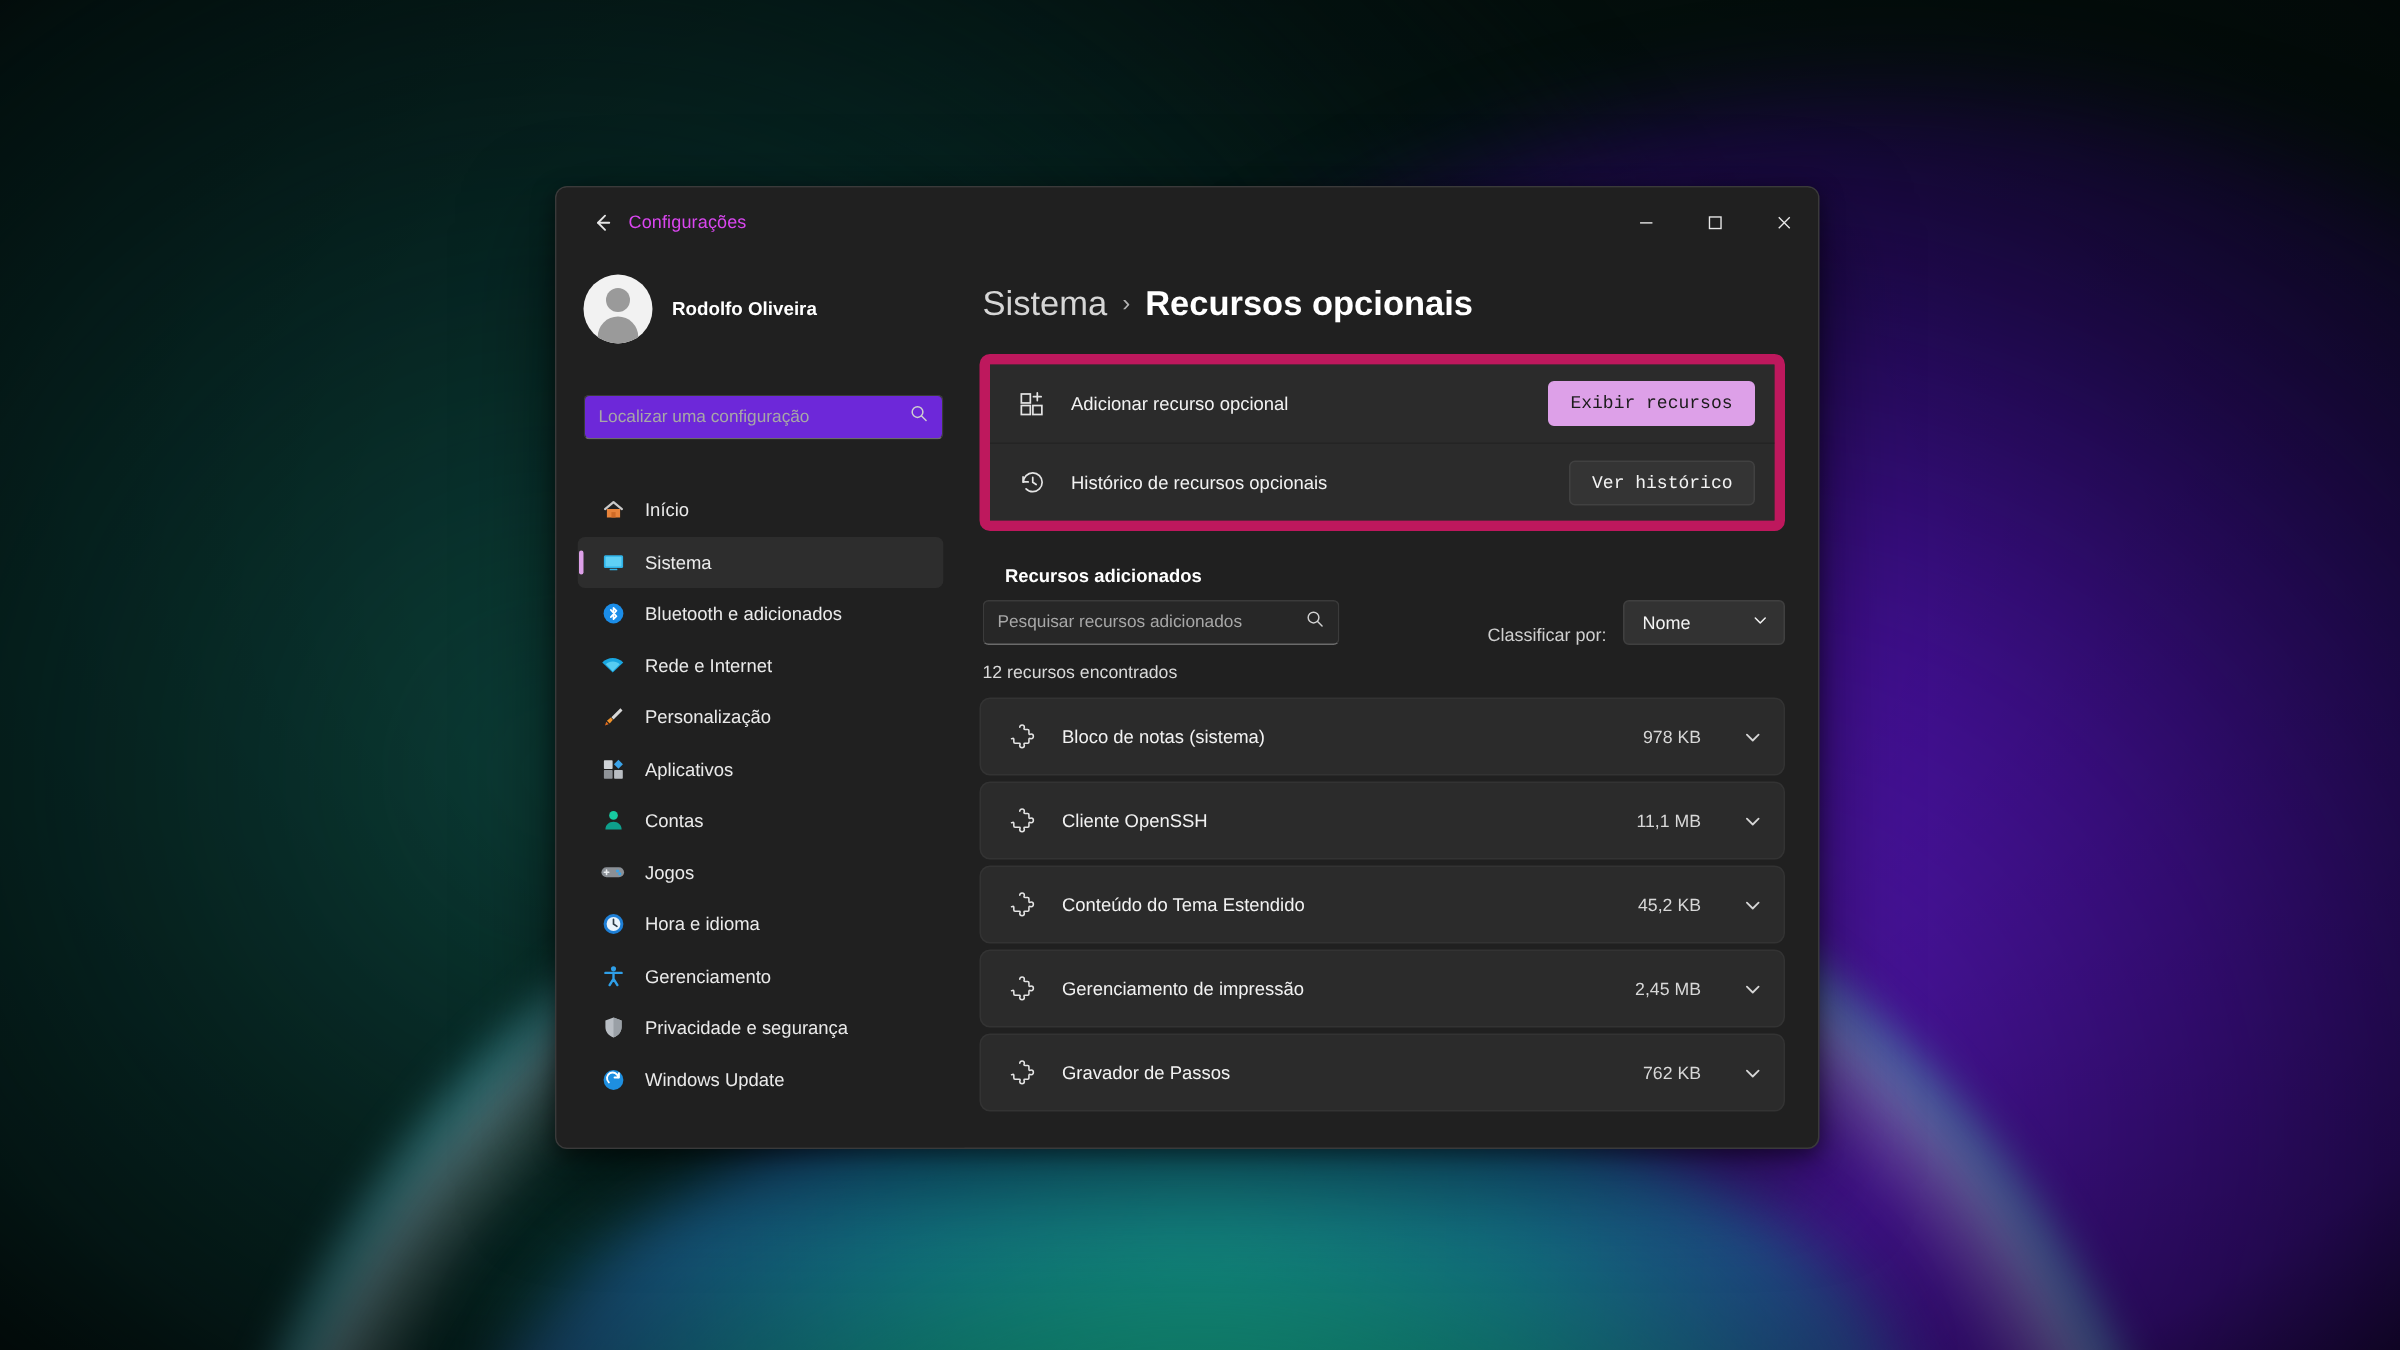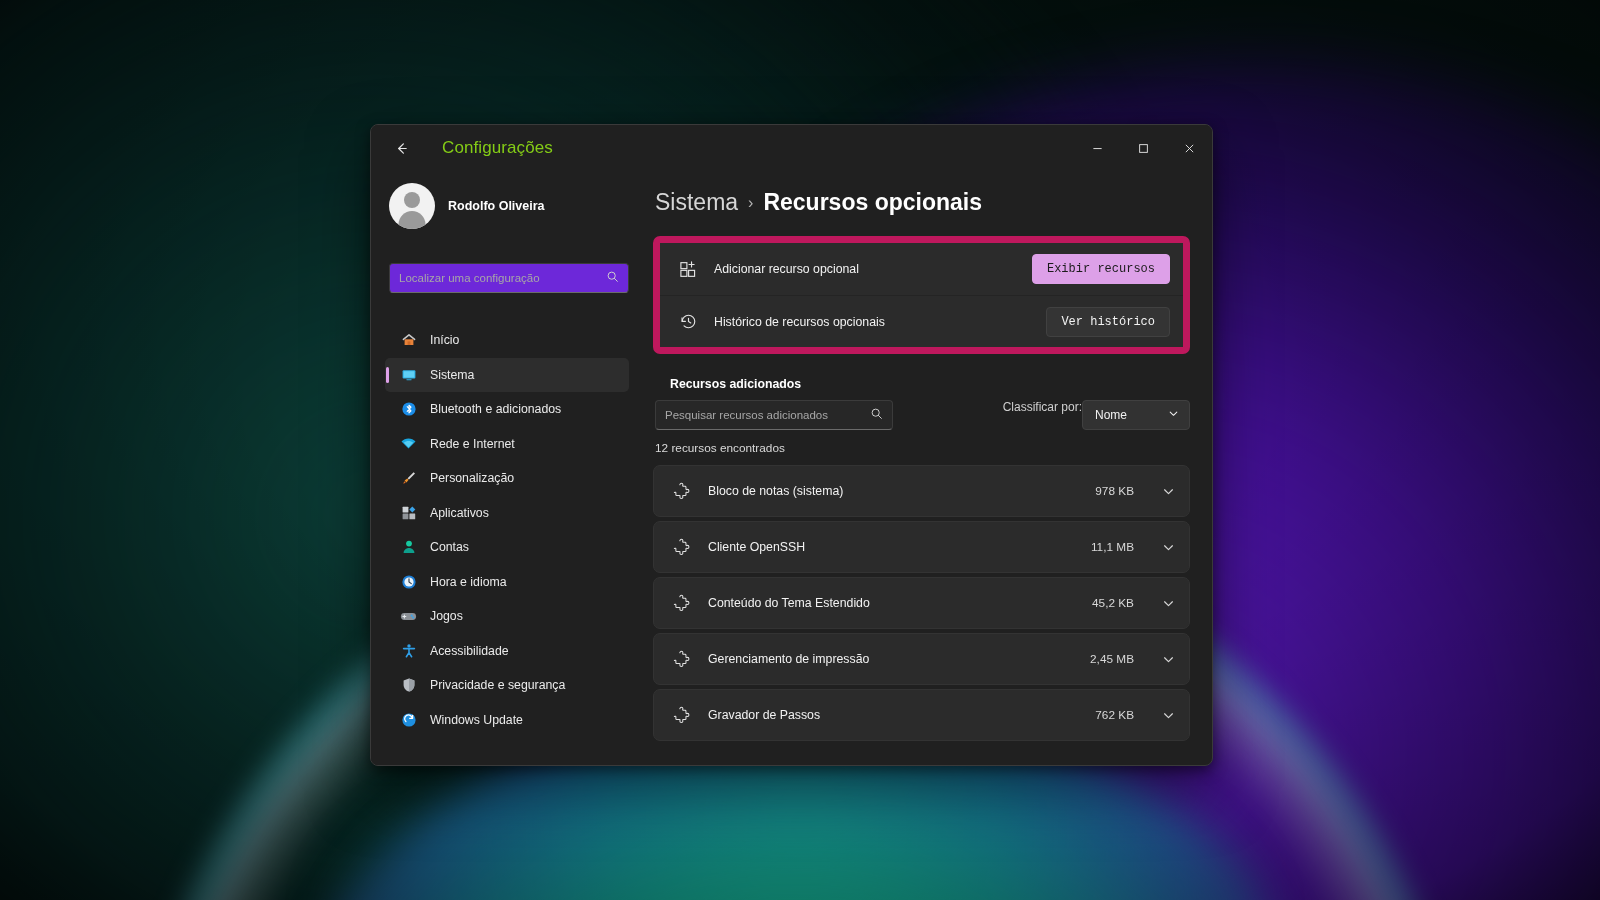--- a/index.html
+++ b/index.html
@@ -144,23 +144,23 @@
     padding-left: 8px;
   }
   .back-btn {
     width: 36px; height: 32px;
     display: flex; align-items: center; justify-content: center;
     border-radius: 5px;
     color: #e6e6e6;
     margin-left: 4px;
   }
   .title-text {
-    font-size: 17px;
-    color: #84cc16;
-    margin-left: 23px;
+    font-size: 12px;
+    color: #d946ef;
+    margin-left: 0;
     letter-spacing: .1px;
   }
   .win-controls { margin-left: auto; display: flex; height: 46px; }
   .win-btn {
     width: 46px; height: 46px;
     display: flex; align-items: center; justify-content: center;
     color: #e8e8e8;
   }
 
   
@@ -317,21 +317,21 @@
     display: flex; align-items: center;
     padding: 0 9px;
   }
   .feat-search input {
     flex: 1 1 auto; background: transparent; border: none; outline: none;
     color: #c8c8c8; font-size: 11.5px;
     font-family: "Liberation Sans", sans-serif;
   }
   .feat-search input::placeholder { color: #a7a7a7; }
 
-  .sort-wrap { margin-left: auto; display: flex; align-items: flex-start; gap: 0; }
+  .sort-wrap { margin-left: auto; display: flex; align-items: flex-end; gap: 11px; }
   .sort-label { font-size: 12px; color: #cfcfcf; }
   .sort-select {
     width: 108px; height: 30px;
     background: #323232;
     border: 1px solid #404040;
     border-radius: 4px;
     display: flex; align-items: center;
     justify-content: space-between;
     padding: 0 10px 0 12px;
     font-size: 12px; color: #f2f2f2;
@@ -492,50 +492,50 @@
               <svg width="16" height="16" viewBox="0 0 16 16" fill="none">
                 <circle cx="8" cy="4.6" r="2.9" fill="#17c9a0"></circle>
                 <path d="M2.6 14c0-3 2.4-5.1 5.4-5.1s5.4 2.1 5.4 5.1H2.6z" fill="#0e9f8c"></path>
               </svg>
             </span>
             <span>Contas</span>
           </div>
 
           <div class="nav-item">
             <span class="nav-ic">
-              <svg width="16" height="16" viewBox="0 0 16 16" fill="none">
-                <circle cx="8" cy="8" r="6.6" fill="#1e7fd6"></circle>
-                <circle cx="8" cy="8" r="4.6" fill="#eaf3fb"></circle>
-                <path d="M8 4.8V8l2.3 1.6" stroke="#2d3a45" stroke-width="1.1" stroke-linecap="round"></path>
-              </svg>
-            </span>
-            <span>Hora e idioma</span>
-          </div>
-
-          <div class="nav-item">
-            <span class="nav-ic">
               <svg width="17" height="17" viewBox="0 0 16 16" fill="none">
                 <rect x="0.9" y="4.8" width="14.2" height="6.4" rx="3.2" fill="#8b9096"></rect>
                 <path d="M4.1 6.6v2.8M2.7 8h2.8" stroke="#e9ecef" stroke-width="1" stroke-linecap="round"></path>
                 <circle cx="11" cy="7.2" r="1" fill="#3ba3e8"></circle>
                 <circle cx="12.4" cy="9" r="1" fill="#3ba3e8"></circle>
               </svg>
             </span>
             <span>Jogos</span>
           </div>
 
           <div class="nav-item">
             <span class="nav-ic">
               <svg width="16" height="16" viewBox="0 0 16 16" fill="none">
+                <circle cx="8" cy="8" r="6.6" fill="#1e7fd6"></circle>
+                <circle cx="8" cy="8" r="4.6" fill="#eaf3fb"></circle>
+                <path d="M8 4.8V8l2.3 1.6" stroke="#2d3a45" stroke-width="1.1" stroke-linecap="round"></path>
+              </svg>
+            </span>
+            <span>Hora e idioma</span>
+          </div>
+
+          <div class="nav-item">
+            <span class="nav-ic">
+              <svg width="16" height="16" viewBox="0 0 16 16" fill="none">
                 <circle cx="8" cy="2.9" r="1.7" fill="#2f9fe8"></circle>
                 <path d="M2.6 5.6h10.8" stroke="#2f9fe8" stroke-width="1.6" stroke-linecap="round"></path>
                 <path d="M8 5.6v4m0 0l-2.6 4.1M8 9.6l2.6 4.1" stroke="#2f9fe8" stroke-width="1.6" stroke-linecap="round"></path>
               </svg>
             </span>
-            <span>Acessibilidade</span>
+            <span>Gerenciamento</span>
           </div>
 
           <div class="nav-item">
             <span class="nav-ic">
               <svg width="16" height="16" viewBox="0 0 16 16" fill="none">
                 <path d="M8 1.4l5.4 2v4.3c0 3.3-2.2 6-5.4 6.9-3.2-.9-5.4-3.6-5.4-6.9V3.4l5.4-2z" fill="#b9bec4"></path>
                 <path d="M8 1.4l5.4 2v4.3c0 3.3-2.2 6-5.4 6.9V1.4z" fill="#9aa0a6"></path>
               </svg>
             </span>
             <span>Privacidade e segurança</span>

